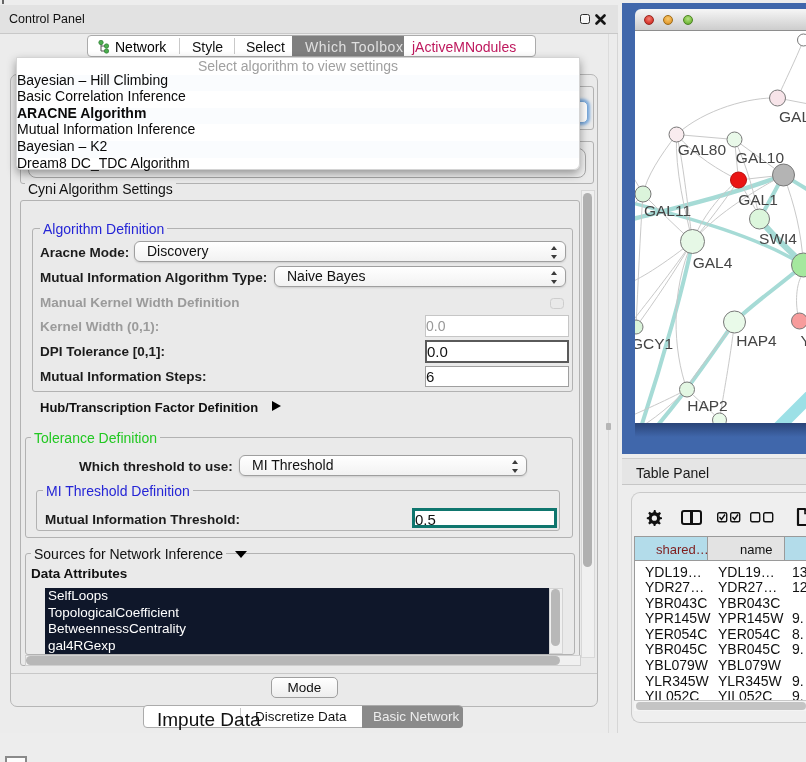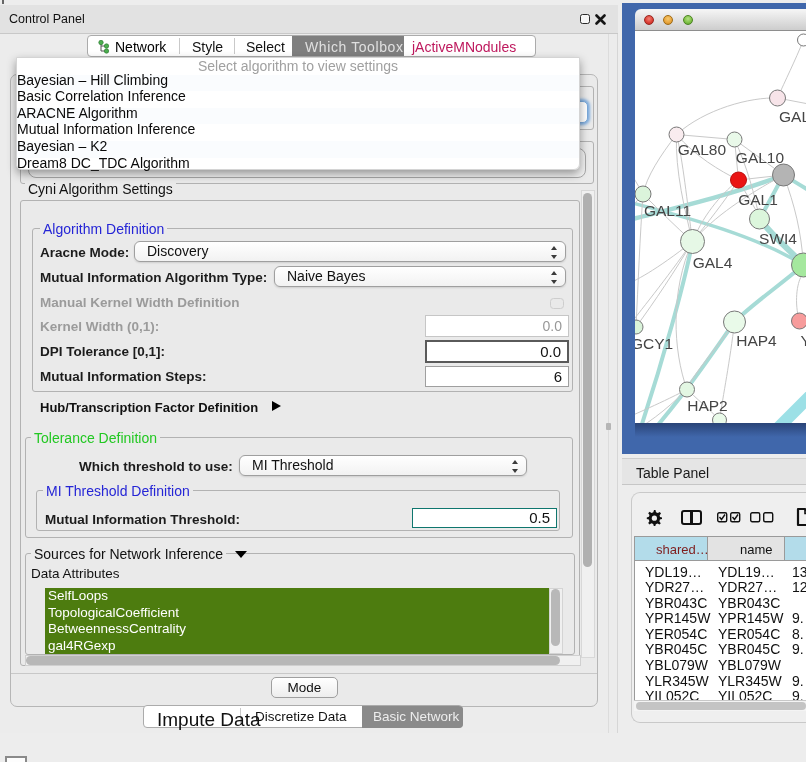--- a/index.html
+++ b/index.html
@@ -1,24 +1,24 @@
 <!DOCTYPE html>
 <html><head><meta charset="utf-8"><style>
 *{margin:0;padding:0;box-sizing:border-box}
 html,body{width:806px;height:762px;background:#ededed;font-family:"Liberation Sans",sans-serif;overflow:hidden}
 .abs{position:absolute}
 body{position:relative}
-.bold{font-weight:normal}
+.bold{font-weight:bold}
 .lbl{font-size:13.5px;font-weight:bold;color:#1c1c1c;white-space:nowrap}
 .dis{color:#9b9b9b}
 .combo{background:linear-gradient(#ffffff,#f2f2f2);border:1px solid #9f9f9f;border-radius:6px;font-size:14px;color:#111;line-height:19px;padding-left:12px;box-shadow:0 1px 2px rgba(0,0,0,.12)}
 .spin{position:absolute;right:8px;top:4px;width:6px;height:13px}
 .spin:before{content:"";position:absolute;left:0;top:0;border-left:3px solid transparent;border-right:3px solid transparent;border-bottom:4.5px solid #3a3a3a}
 .spin:after{content:"";position:absolute;left:0;bottom:0;border-left:3px solid transparent;border-right:3px solid transparent;border-top:4.5px solid #3a3a3a}
-.inp{background:#fff;text-align:right;padding-right:6px;color:#111}
+.inp{background:#fff;padding-right:6px;color:#111}
 .gbox{border:1px solid #b2b2b2;border-radius:3px}
 .glab{position:absolute;background:#eaeaea;padding:0 3px;font-size:14px;white-space:nowrap}
 .item{position:absolute;left:17px;font-size:14px;color:#0a0a0a;white-space:nowrap}
 </style></head>
 <body>
 
 <div class="abs" style="left:2px;top:0;width:2px;height:4px;background:#666"></div>
 <div class="abs" style="left:0;top:5px;width:618px;height:728px;background:#ececec;border-right:1px solid #d6d6d6"></div>
 <div class="abs" style="left:608px;top:34px;width:1px;height:699px;background:#dcdcdc"></div>
 <div class="abs" style="left:0;top:5px;width:618px;height:29px;background:#e2e2e2;border-bottom:1px solid #c8c8c8"></div>
@@ -76,27 +76,27 @@
 <div class="abs" style="left:40px;top:400px;font-size:13px;font-weight:bold;color:#111">Hub/Transcription Factor Definition</div>
 <div class="abs" style="left:272px;top:401px;width:0;height:0;border-top:5.5px solid transparent;border-bottom:5.5px solid transparent;border-left:9px solid #000"></div>
 
 <div class="abs gbox" style="left:25px;top:437px;width:548px;height:101px"></div>
 <div class="glab" style="left:31px;top:430px;color:#22c822">Tolerance Definition</div>
 <div class="abs lbl" style="left:79px;top:459px">Which threshold to use:</div>
 <div class="abs combo" style="left:239px;top:455px;width:288px;height:21px">MI Threshold<span class="spin"></span></div>
 <div class="abs gbox" style="left:36px;top:490px;width:524px;height:41px"></div>
 <div class="glab" style="left:43px;top:483px;color:#2525d6">MI Threshold Definition</div>
 <div class="abs lbl" style="left:45px;top:512px">Mutual Information Threshold:</div>
-<div class="abs inp" style="left:412px;top:508px;width:145px;height:20px;border:1px solid #0f766e;line-height:18px;font-size:15px">0.5</div>
+<div class="abs inp" style="left:412px;top:508px;width:145px;height:20px;border:3px solid #0f766e;line-height:18px;font-size:15px">0.5</div>
 
 <div class="abs gbox" style="left:25px;top:553px;width:550px;height:102px"></div>
 <div class="glab" style="left:31px;top:546px;color:#111">Sources for Network Inference</div>
 <div class="abs" style="left:235px;top:550.5px;width:0;height:0;border-left:6.5px solid transparent;border-right:6.5px solid transparent;border-top:7px solid #000"></div>
-<div class="abs" style="left:31px;top:566px;font-size:13.5px;font-weight:normal;color:#111">Data Attributes</div>
-<div class="abs" style="left:45px;top:588px;width:504px;height:66px;background:#4d7c0f;color:#fff;font-size:13.5px;line-height:16.5px;padding-left:3px;overflow:hidden">SelfLoops<br>TopologicalCoefficient<br>BetweennessCentrality<br>gal4RGexp</div>
+<div class="abs" style="left:31px;top:566px;font-size:13.5px;font-weight:bold;color:#111">Data Attributes</div>
+<div class="abs" style="left:45px;top:588px;width:504px;height:66px;background:#0f172a;color:#fff;font-size:13.5px;line-height:16.5px;padding-left:3px;overflow:hidden">SelfLoops<br>TopologicalCoefficient<br>BetweennessCentrality<br>gal4RGexp</div>
 <div class="abs" style="left:549px;top:588px;width:14px;height:66px;background:#f0f0f0;border:1px solid #d4d4d4"></div>
 <div class="abs" style="left:551px;top:589px;width:9px;height:57px;background:#b8b8b8;border-radius:4.5px"></div>
 <div class="abs" style="left:25px;top:655px;width:556px;height:11px;background:#f0f0f0;border:1px solid #d0d0d0"></div>
 <div class="abs" style="left:26px;top:656px;width:534px;height:9px;background:#b8b8b8;border-radius:4.5px"></div>
 
 <div class="abs" style="left:11px;top:673px;width:586px;height:1px;background:#c8c8c8"></div>
 
 <div class="abs" style="left:271px;top:677px;width:67px;height:21px;background:linear-gradient(#ffffff,#ededed);border:1px solid #9f9f9f;border-radius:5px;text-align:center;font-size:13.5px;line-height:19px;color:#111">Mode</div>
 
 <div class="abs" style="left:143px;top:705px;width:320px;height:23px;background:#fff;border:1px solid #ababab;border-radius:4px"></div>

